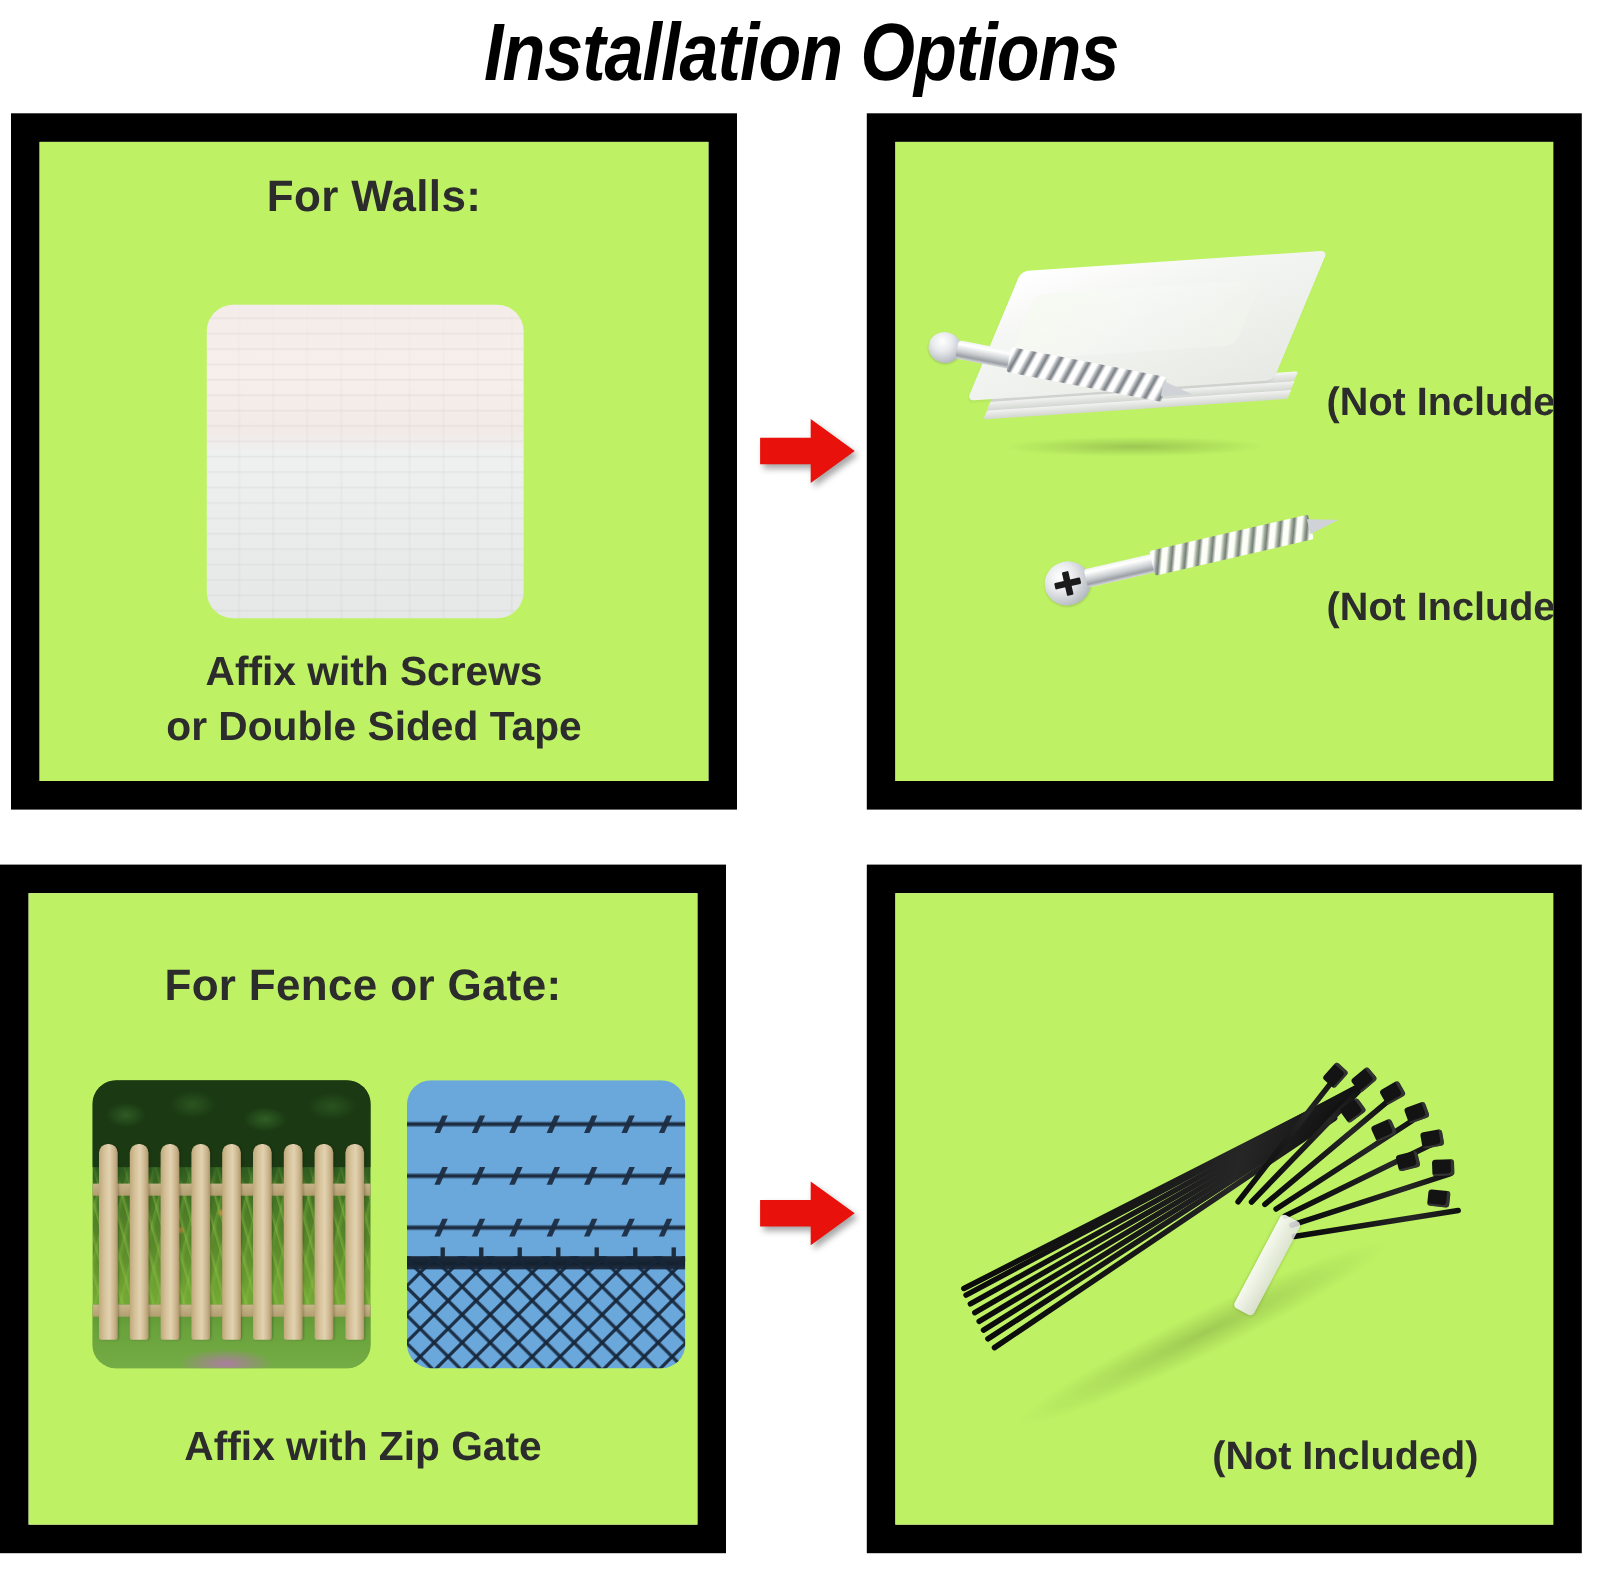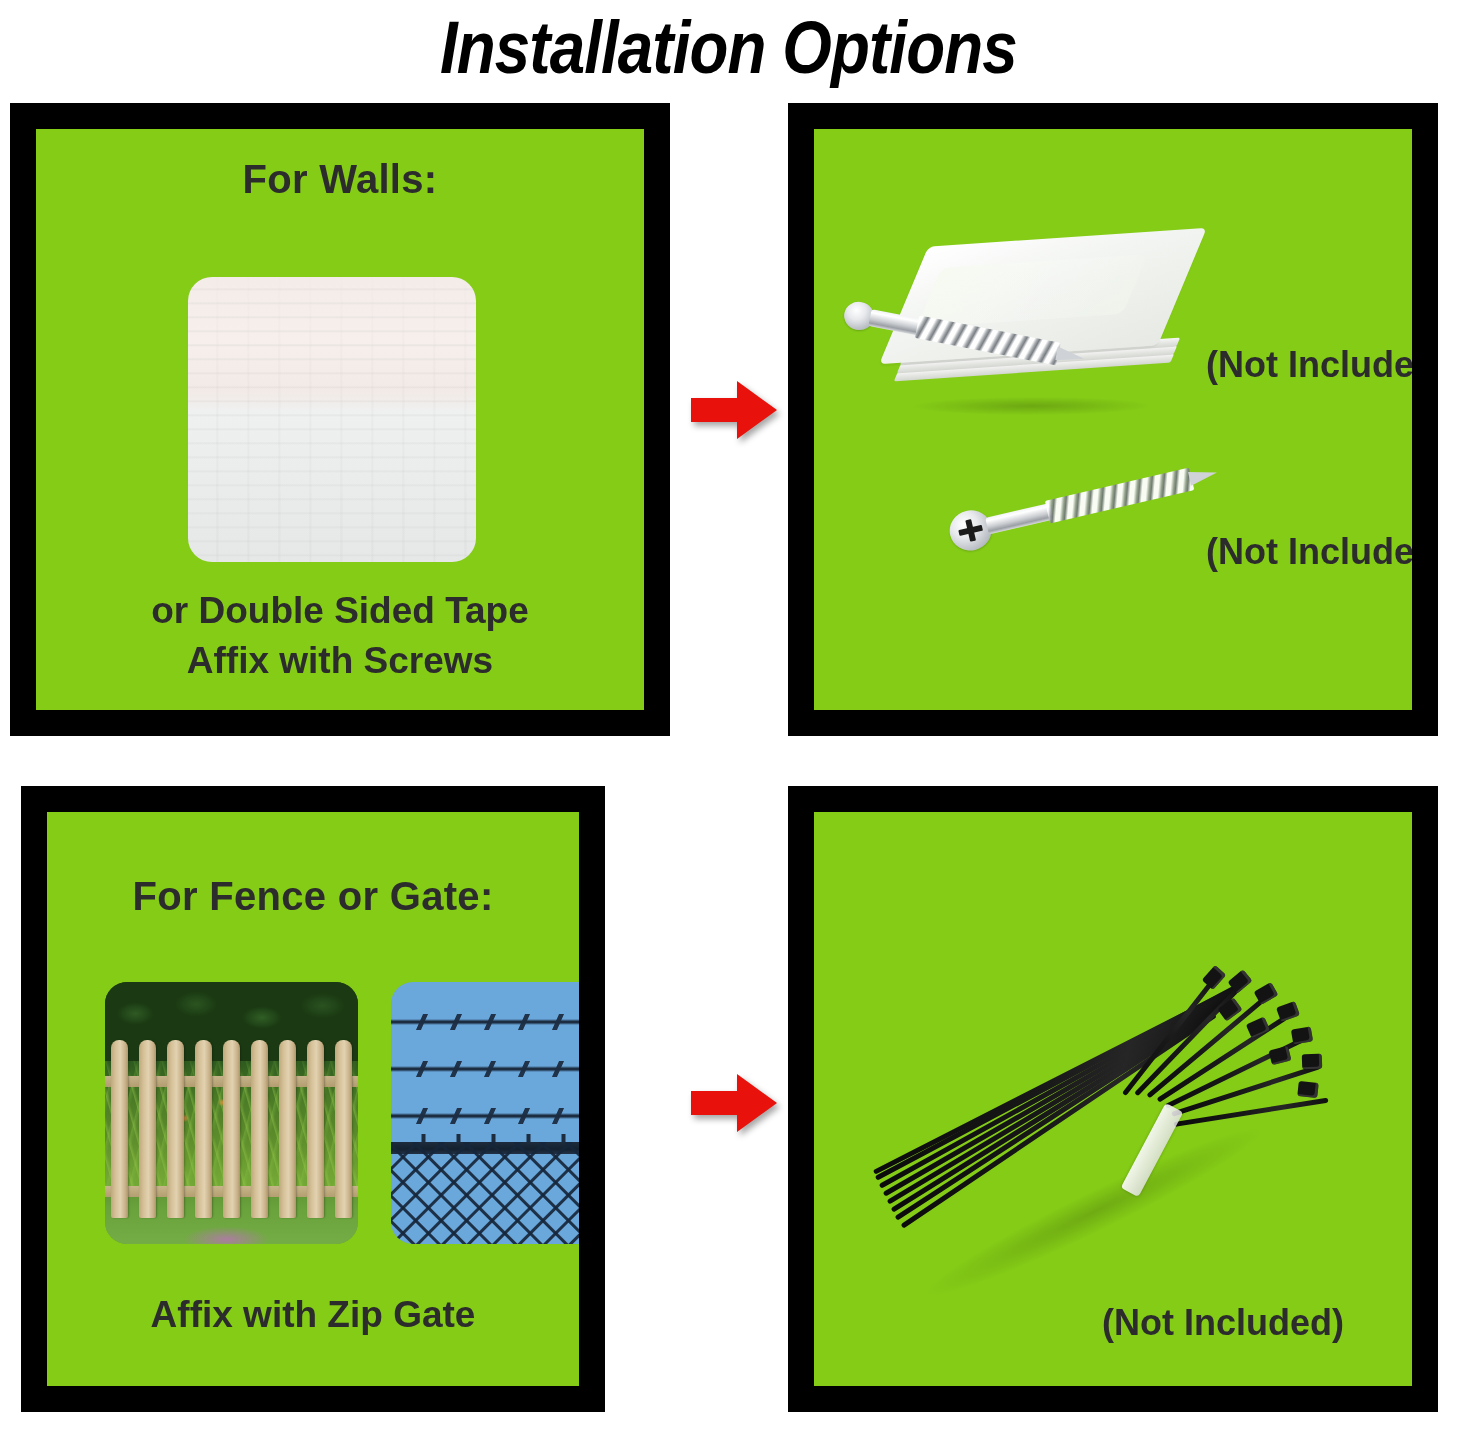--- a/index.html
+++ b/index.html
@@ -41,26 +41,26 @@
   .panel {
     position: absolute;
     box-sizing: border-box;
     border: 26px solid #000000;
     background: #ffffff;
   }
   .panel-inner {
     position: relative;
     width: 100%;
     height: 100%;
-    background: #84cc16;
+    background: #bef264;
     overflow: hidden;
   }
   #panel-walls     { left: 10px;  top: 103px;  width: 660px; height: 633px; }
   #panel-hardware  { left: 788px; top: 103px; width: 650px; height: 633px; }
-  #panel-fence     { left: 21px;  top: 786px;  width: 584px; height: 626px; }
+  #panel-fence     { left: 0;  top: 786px;  width: 660px; height: 626px; }
   #panel-zipties   { left: 788px; top: 786px; width: 650px; height: 626px; }
 
   
   .panel-heading {
     position: absolute;
     width: 100%;
     text-align: center;
     font-size: 40px;
     font-weight: bold;
     color: #2c2c2c;
@@ -387,22 +387,22 @@
 </div>
 
 <div class="panel" id="panel-walls">
   <div class="panel-inner">
 
     <div class="panel-heading" id="walls-heading">For Walls:</div>
 
     <div class="wall-swatch"></div>
 
     <div class="panel-caption" id="walls-caption">
+      <div>Affix with Screws</div>
       <div>or Double Sided Tape</div>
-      <div>Affix with Screws</div>
     </div>
 
   </div>
 </div>
 
 <div class="arrow" id="arrow-top">
   <svg viewBox="0 0 90 62" width="90" height="62" aria-hidden="true">
     <polygon points="2,19 48,19 48,2 88,31 48,60 48,43 2,43" fill="#E8110B"></polygon>
   </svg>
 </div>

